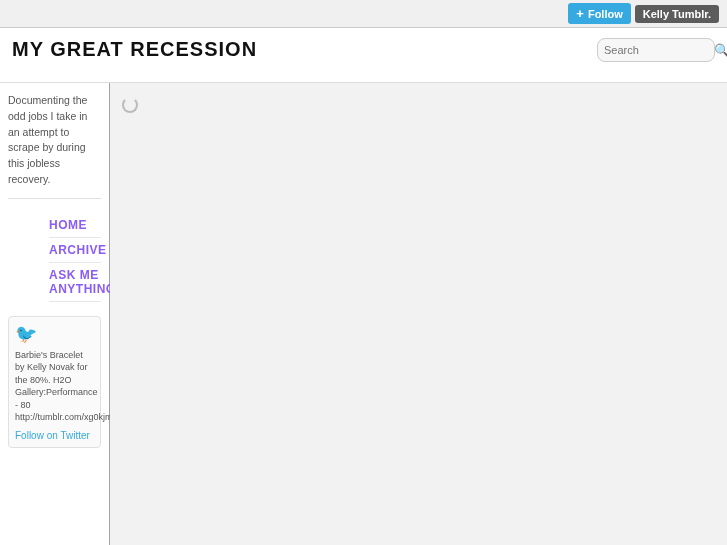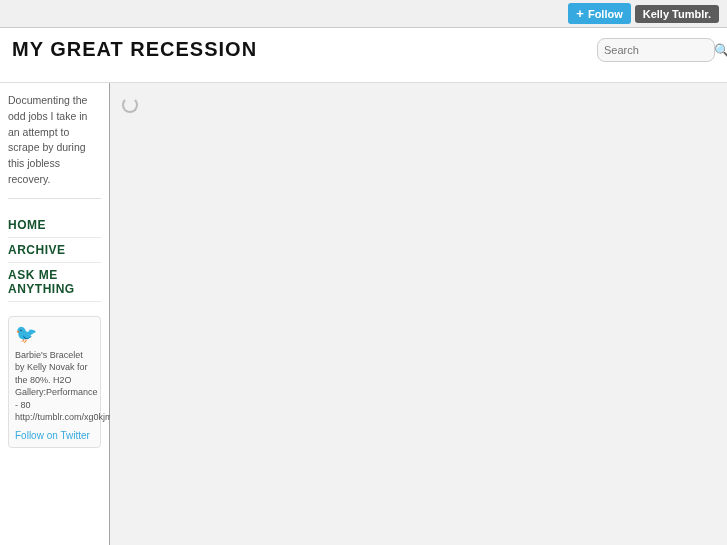--- a/index.html
+++ b/index.html
@@ -97,27 +97,28 @@
       color: #555;
       line-height: 1.5;
       margin-bottom: 14px;
       border-bottom: 1px solid #e0e0e0;
       padding-bottom: 10px;
     }
     .nav-item {
       display: block;
       font-size: 12px;
       font-weight: bold;
-      color: #14532d;
+      color: #8b5cf6;
       text-decoration: none;
       text-transform: uppercase;
       padding: 5px 0;
       border-bottom: 1px solid #e8e8e8;
       cursor: pointer;
       letter-spacing: 0.5px;
+      margin-left: 41px;
     }
     .nav-item:last-child {
       border-bottom: none;
     }
 
     
     #twitter-widget {
       margin-top: 14px;
       border: 1px solid #e0e0e0;
       border-radius: 4px;

